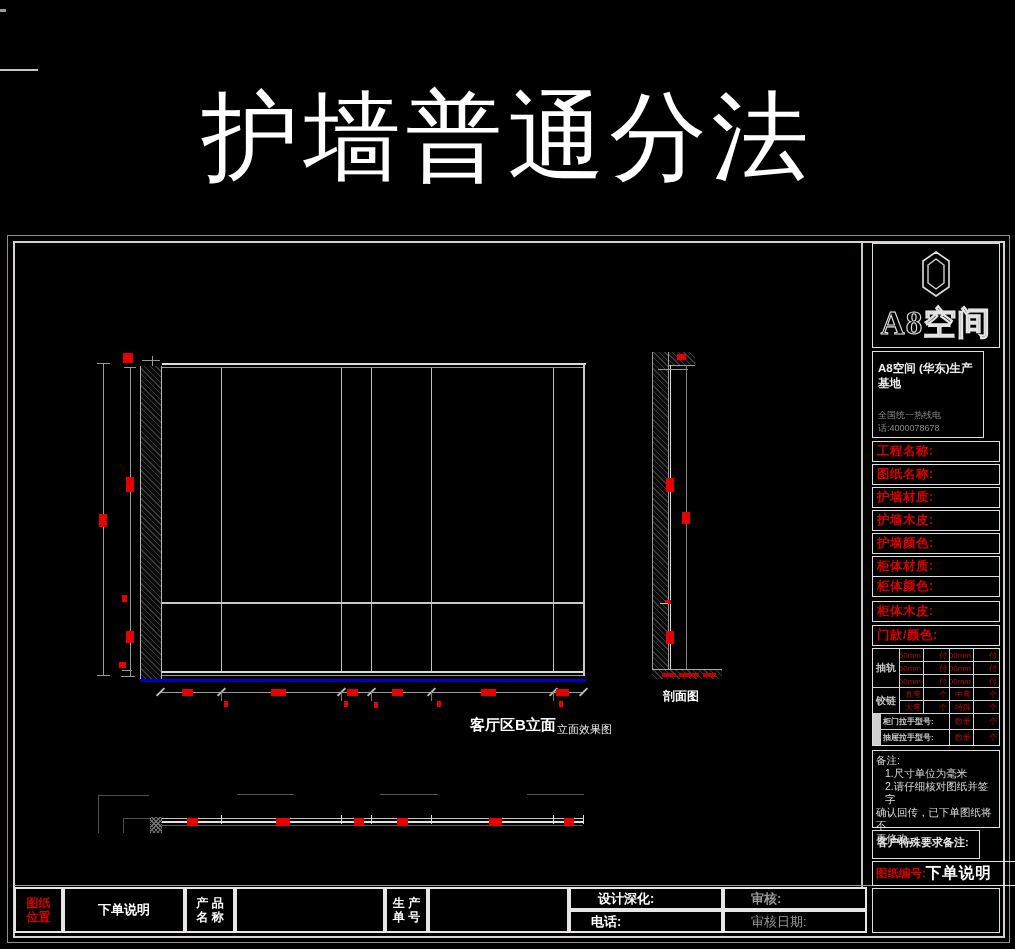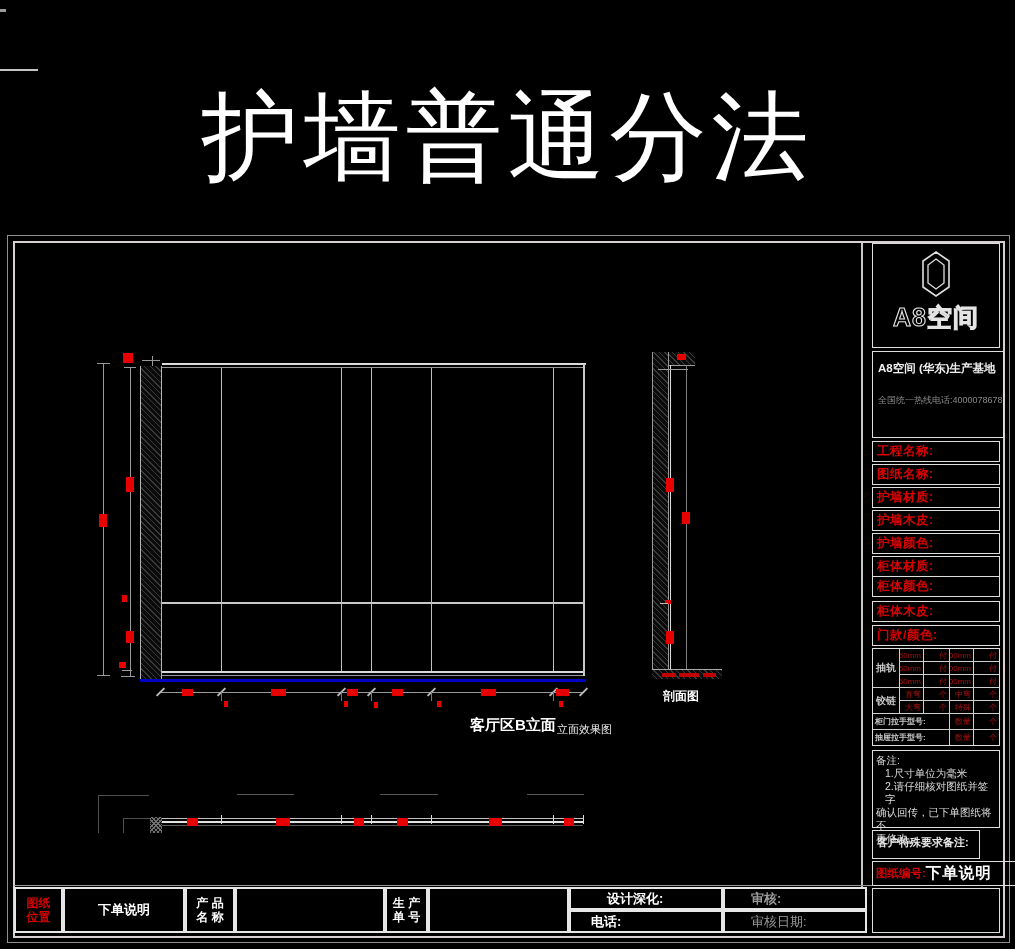--- a/index.html
+++ b/index.html
@@ -28,38 +28,38 @@
   .sbox{position:absolute;border:1.5px solid #dedede;background:#000;box-sizing:border-box;}
   .field{position:absolute;left:872px;width:128px;height:21px;border:1.5px solid #dedede;
      box-sizing:border-box;display:flex;align-items:center;padding-left:4px;
      color:#d80000;font-weight:bold;font-size:12.5px;letter-spacing:.5px;}
   .hwtable{position:absolute;left:872px;top:648px;width:128px;height:98px;display:grid;
      grid-template-columns:26px 23px 25px 23px 25px;grid-template-rows:12px 12px 12px 12px 12px 15px 15px;
      gap:1px;background:#cfcfcf;border:1px solid #e0e0e0;box-sizing:border-box;}
   .hwtable>div{background:#000;display:flex;align-items:center;justify-content:flex-end;
      padding-right:2px;font-size:8px;color:#a61010;box-sizing:border-box;overflow:hidden;}
   .hwtable .lab{justify-content:center;padding:0;color:#c9c9c9;font-size:10px;font-weight:bold;}
-  .hwtable .lab2{justify-content:flex-start;padding-left:2px;color:#c9c9c9;font-size:8px;font-weight:bold;}
+  .hwtable .lab2{justify-content:flex-start;padding-left:2px;color:#c9c9c9;font-size:8px;font-weight:bold;margin-left:8px;}
   .notes{position:absolute;left:872px;top:750px;width:128px;height:78px;border:1.5px solid #dedede;
      box-sizing:border-box;color:#ddd;font-size:10.5px;line-height:13px;padding:3px 2px 0 3px;}
   .notes .ind{padding-left:9px;}
   .custbox{position:absolute;left:872px;top:830px;width:108px;height:29px;border:1.5px solid #dedede;
      box-sizing:border-box;color:#e6e6e6;font-weight:bold;font-size:11px;padding:4px 0 0 4px;}
   .dwgno{position:absolute;left:872px;top:861px;width:144px;height:25px;border:1.5px solid #dedede;
      box-sizing:border-box;display:flex;align-items:center;padding-left:3px;}
   .dwgno .lab{color:#d80000;font-weight:bold;font-size:11.5px;}
   .dwgno .val{color:#fff;font-weight:bold;font-size:15.5px;letter-spacing:1px;
      font-family:"DejaVu Serif","Liberation Serif",serif;}
   
   .fbox{position:absolute;top:887px;height:46px;border:2px solid #e6e6e6;background:#000;
      box-sizing:border-box;display:flex;align-items:center;justify-content:center;}
   .fbox.half{height:23px;justify-content:flex-start;}
   .two-line{text-align:center;font-weight:bold;font-size:12px;line-height:14px;}
   .logo-outline{color:transparent;-webkit-text-stroke:1.1px #e4e4e4;font-weight:bold;
-     font-size:25px;letter-spacing:1px;font-family:Liberation Sans, sans-serif;}
+     font-size:33px;letter-spacing:1px;font-family:Liberation Serif, serif;}
   .lbl{position:absolute;white-space:nowrap;}
 </style>
 </head>
 <body>
 
 <div class="ln" style="left:0;top:9px;width:6px;height:3px;background:#9a9a9a;"></div>
 <div class="ln" style="left:0;top:69px;width:38px;height:2px;background:#c4c4c4;"></div>
 
 <div class="page-title">护墙普通分法</div>
 
@@ -170,21 +170,21 @@
 <div class="gray" style="left:380px;top:794px;width:58px;height:1px;background:#555;"></div>
 <div class="gray" style="left:527px;top:794px;width:57px;height:1px;background:#555;"></div>
 
 <div class="sbox" style="left:872px;top:243px;width:128px;height:105px;text-align:center;">
   <svg width="34" height="46" viewBox="0 0 34 46" style="margin-top:7px;">
     <polygon points="17,1 30,10 30,36 17,45 4,36 4,10" fill="none" stroke="#e0e0e0" stroke-width="1.6"></polygon>
     <polygon points="17,8 25,14 25,32 17,38 9,32 9,14" fill="none" stroke="#e0e0e0" stroke-width="1.3"></polygon>
   </svg>
   <div class="logo-outline">A8空间</div>
 </div>
-<div class="sbox" style="left:872px;top:351px;width:132px;height:87px;padding:9px 0 0 5px;">
+<div class="sbox" style="left:872px;top:351px;width:112px;height:87px;padding:9px 0 0 5px;">
   <div style="color:#f0f0f0;font-weight:bold;font-size:11.5px;">A8空间 (华东)生产基地</div>
   <div style="color:#8a8a8a;font-size:9px;margin-top:18px;">全国统一热线电话:4000078678</div>
 </div>
 <div class="field" style="top:441px;">工程名称:</div>
 <div class="field" style="top:464px;">图纸名称:</div>
 <div class="field" style="top:487px;">护墙材质:</div>
 <div class="field" style="top:510px;">护墙木皮:</div>
 <div class="field" style="top:533px;">护墙颜色:</div>
 <div class="field" style="top:556px;">柜体材质:</div>
 <div class="field" style="top:579px;margin-top:22px;">柜体木皮:</div>
@@ -258,21 +258,21 @@
 </div>
 <div class="fbox" style="left:235px;width:150px;"></div>
 <div class="fbox" style="left:385px;width:43px;">
   <div class="two-line">
     <div>生 产</div>
     <div>单 号</div>
   </div>
 </div>
 <div class="fbox" style="left:428px;width:141px;"></div>
 <div class="fbox half" style="left:569px;width:154px;top:887px;">
-  <span style="font-weight:bold;font-size:13px;padding-left:36px;">设计深化:</span>
+  <span style="font-weight:bold;font-size:13px;padding-left:27px;">设计深化:</span>
 </div>
 <div class="fbox half" style="left:569px;width:154px;top:910px;">
   <span style="font-weight:bold;font-size:13px;padding-left:20px;">电话:</span>
 </div>
 <div class="fbox half" style="left:723px;width:144px;top:887px;">
   <span style="font-weight:bold;font-size:13px;color:#9a9a9a;padding-left:26px;">审核:</span>
 </div>
 <div class="fbox half" style="left:723px;width:144px;top:910px;">
   <span style="font-weight:normal;font-size:13px;color:#9a9a9a;padding-left:26px;">审核日期:</span>
 </div>

